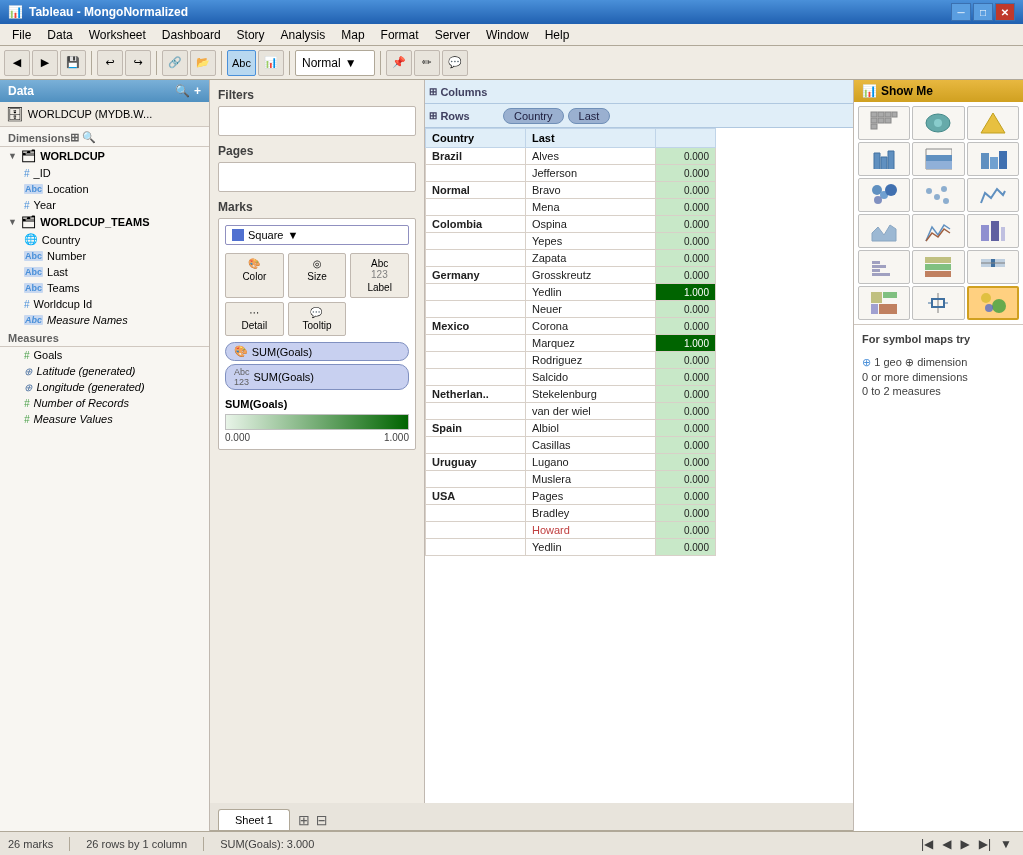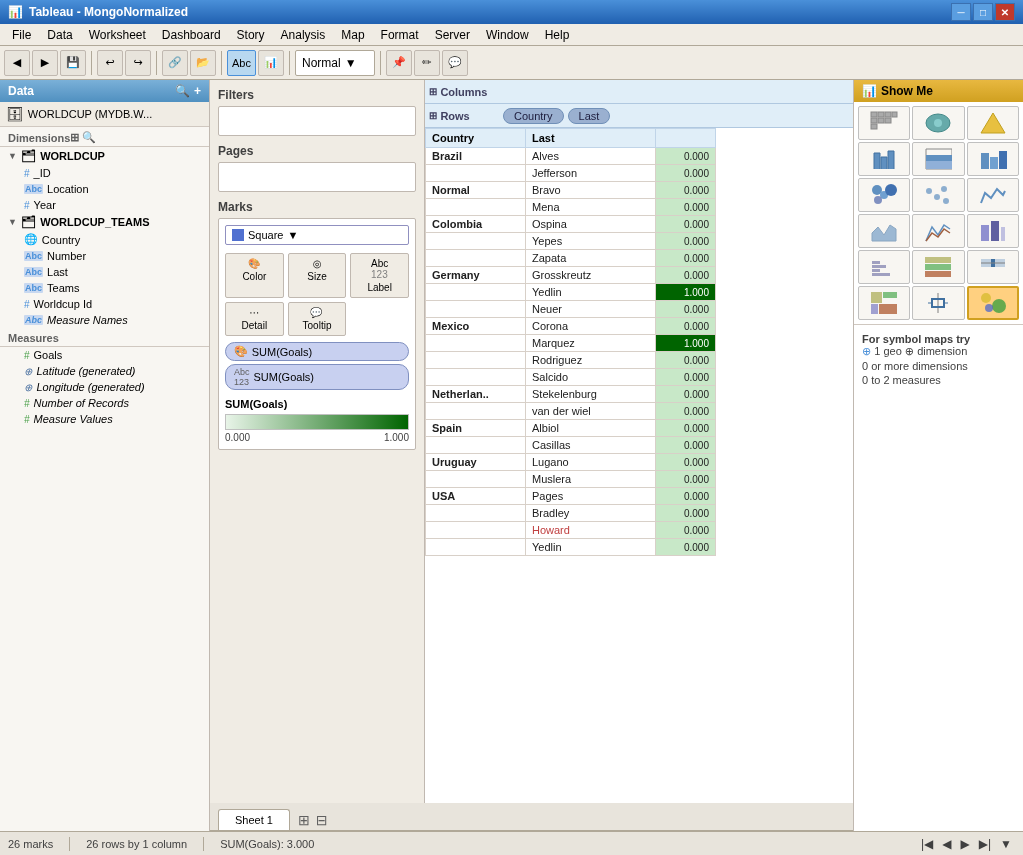--- a/index.html
+++ b/index.html
@@ -258,21 +258,21 @@
     .show-me-btn {
       border: 1px solid #c0c0c0; border-radius: 2px;
       background: #f8f6f2; cursor: pointer;
       display: flex; align-items: center; justify-content: center;
       height: 34px; font-size: 18px;
     }
     .show-me-btn.active { background: #ffd080; border-color: #d0a020; border-width: 2px; }
     #show-me-hint {
       padding: 8px; border-top: 1px solid #d0c8c0; font-size: 11px; color: #404040;
     }
-    #show-me-hint .hint-title { font-weight: bold; margin-bottom: 0; }
+    #show-me-hint .hint-title { font-weight: bold; margin-bottom: 11px; }
     #show-me-hint .hint-row { margin-bottom: 2px; }
     #show-me-hint .geo-icon { color: #4a90d9; }
 
     
     #status-bar {
       background: #e8e4dc;
       border-top: 1px solid #b0a898;
       height: 24px;
       display: flex;
       align-items: center;

